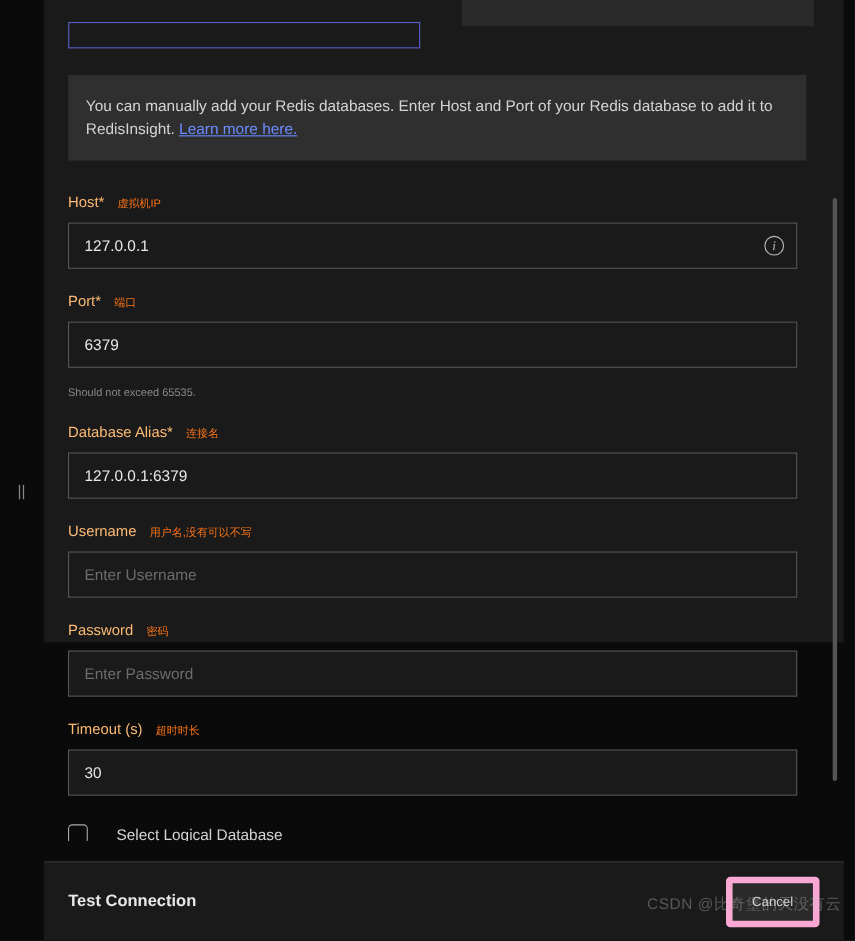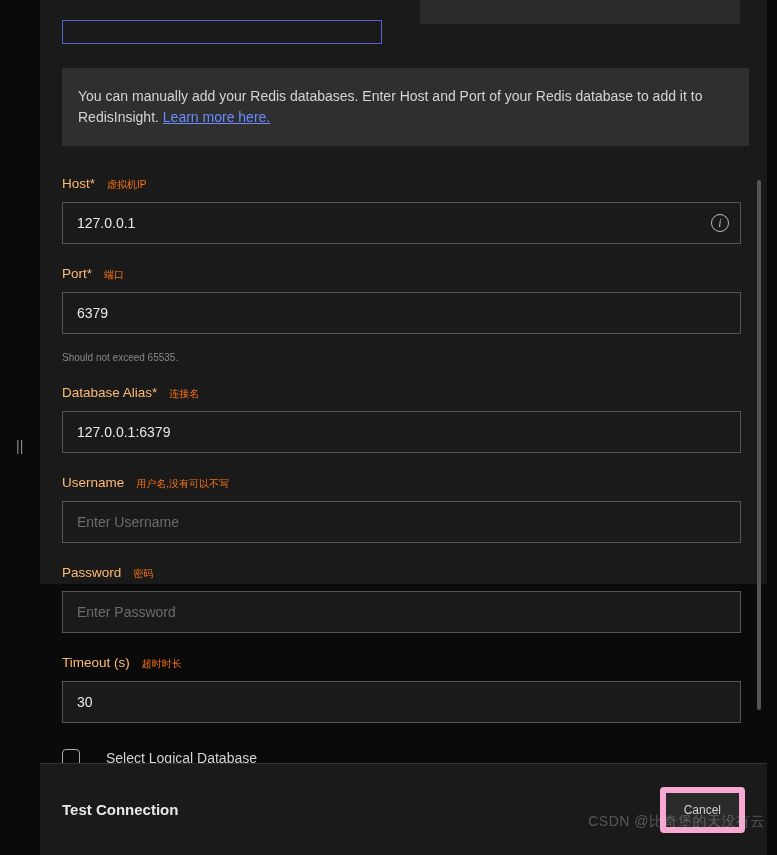--- a/index.html
+++ b/index.html
@@ -12,21 +12,21 @@
     overflow: hidden;
     position: relative;
   }
   .outer {
     padding: 0 0 0 20px;
   }
   .panel {
     background: #1a1a1a;
     margin-left: 20px;
     margin-right: 10px;
-    padding: 20px 18px 0 22px;
+    padding: 20px 34px 0 22px;
     height: 584px;
     position: relative;
   }
   .tab-selected {
     border: 1px solid #5a5fce;
     height: 24px;
     width: 320px;
     margin-bottom: 24px;
   }
   .tab-unselected {
@@ -93,21 +93,21 @@
     border: 1.5px solid #aaa;
     border-radius: 4px;
     background: transparent;
   }
   .checkbox-label { font-size: 14px; color: #d4d4d4; }
   .footer {
     position: absolute;
     left: 40px;
     right: 10px;
     bottom: 0;
-    height: 92px;
+    height: 72px;
     display: flex;
     align-items: center;
     justify-content: space-between;
     padding: 0 22px;
     border-top: 1px solid #333;
     background: #1a1a1a;
   }
   .test-conn { font-size: 15px; font-weight: 600; color: #e8e8e8; }
   .btn-group { display: flex; gap: 14px; }
   .btn {

